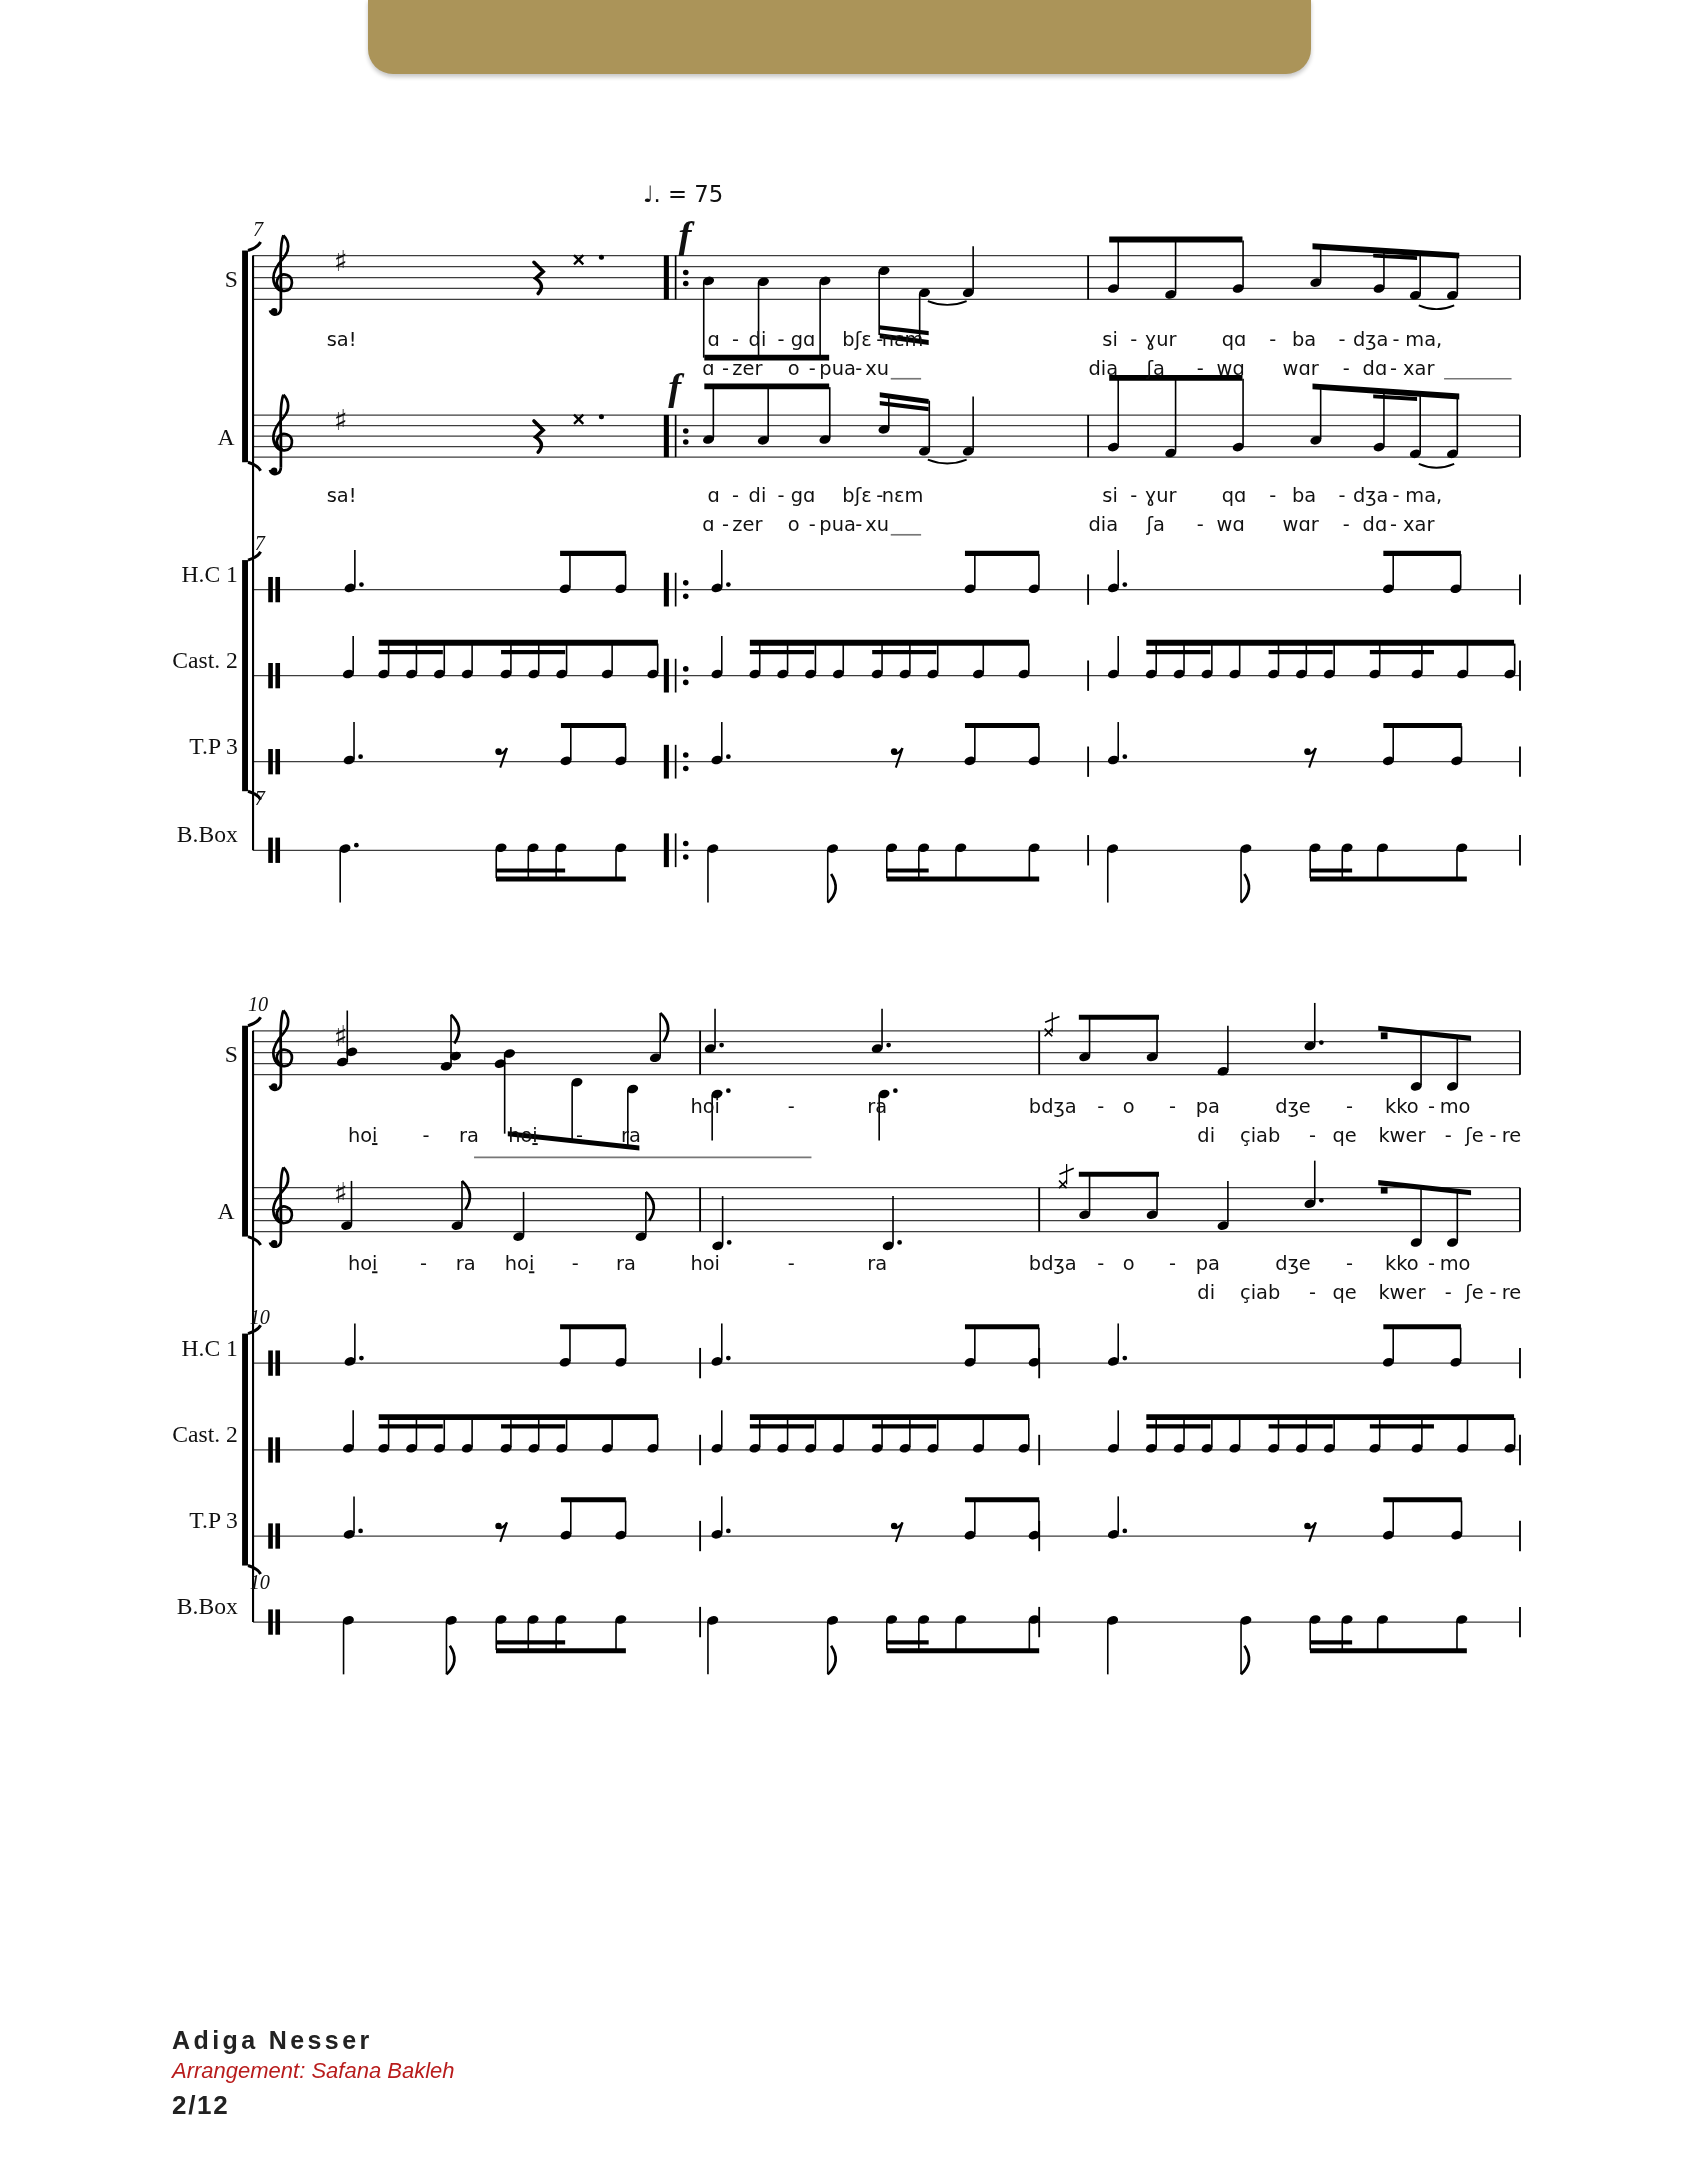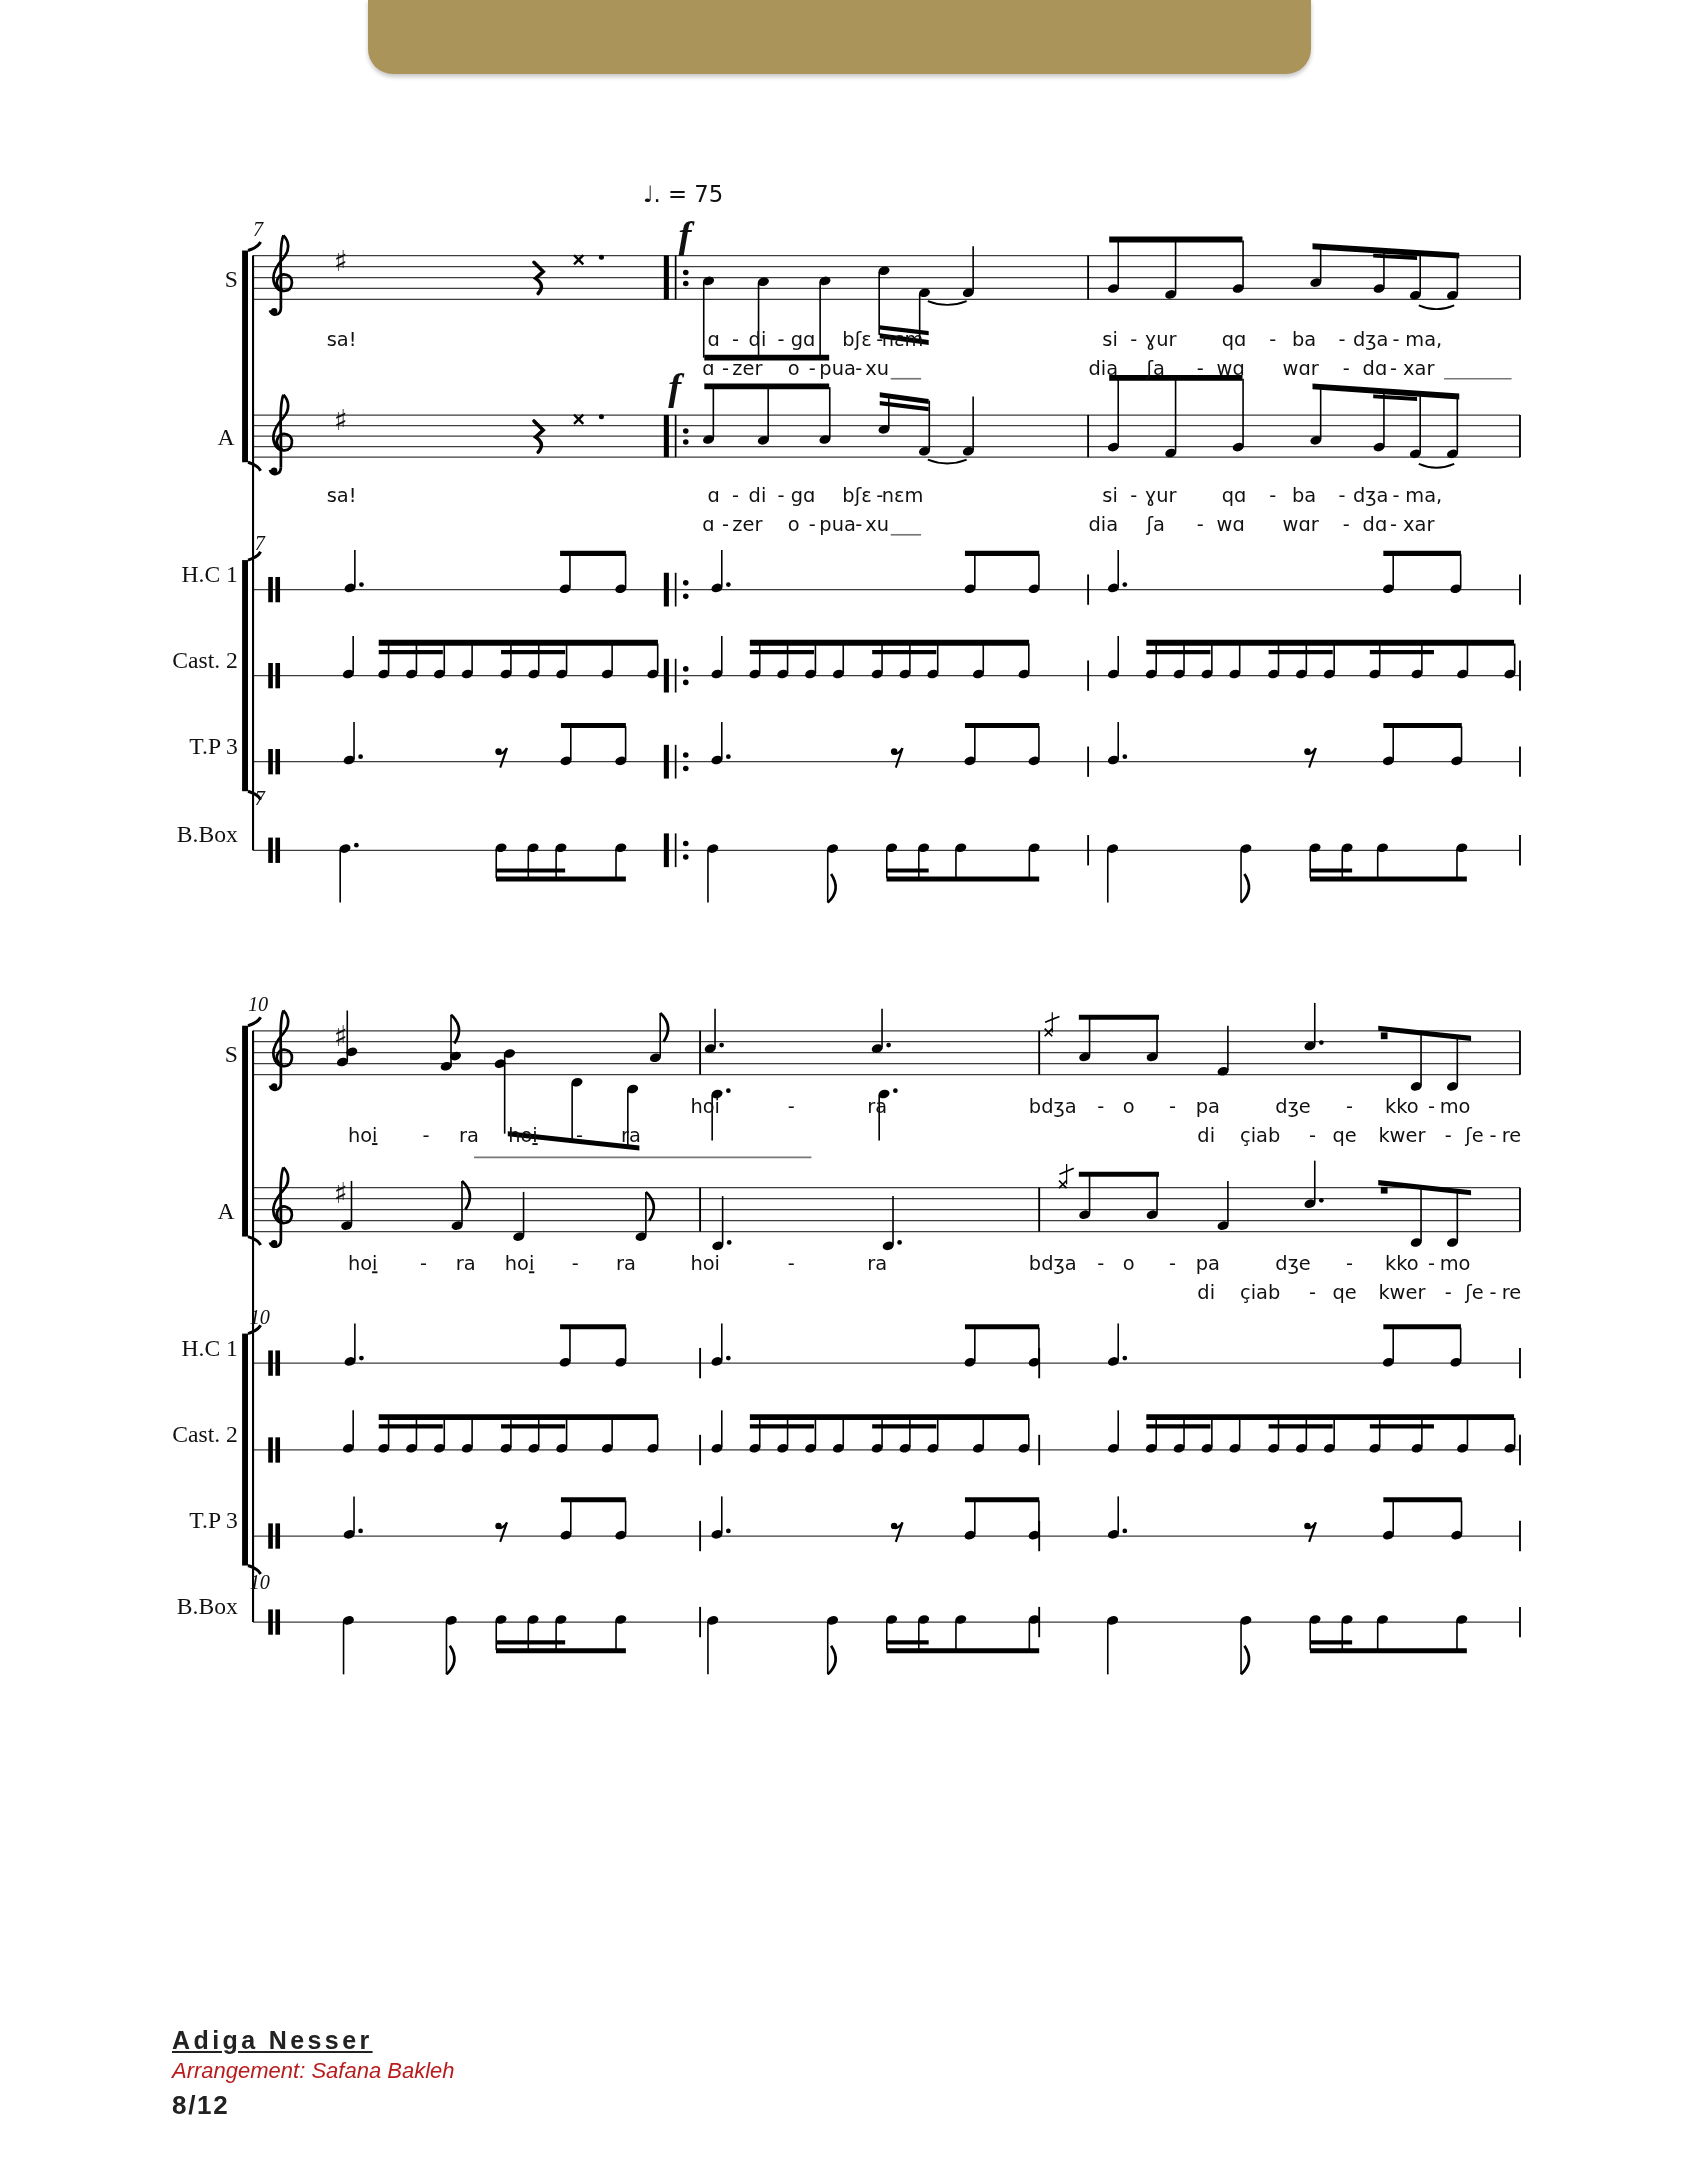--- a/index.html
+++ b/index.html
@@ -8,21 +8,21 @@
     border-radius:0 0 25px 25px;box-shadow:0 2.5px 4.2px rgba(0,0,0,.22);}
   #score{position:absolute;left:0;top:0;}
   svg text{fill:#111;}
   .lyr{font:23px "DejaVu Sans",sans-serif;}
   .lbl{font:28px "Liberation Serif",serif;}
   .mnum{font:italic 24px "Liberation Serif",serif;}
   .dyn{font:italic 700 46px "Liberation Serif",serif;}
   .tmp{font:27px "DejaVu Sans",sans-serif;}
   .shpt{font:34px "DejaVu Sans",sans-serif;}
   .footer{position:absolute;left:172px;color:#222;}
-  #f-title{top:2026px;font:700 25px "Liberation Sans",sans-serif;letter-spacing:3.4px;text-decoration:underline;}
+  #f-title{top:2026px;font:700 25px "Liberation Sans",sans-serif;letter-spacing:3.4px;}
   #f-arr{top:2058px;font:italic 22px "Liberation Sans",sans-serif;color:#b91c1c;}
   #f-page{top:2090px;font:700 26px "Liberation Sans",sans-serif;letter-spacing:1.7px;}
 </style>
 </head>
 <body>
 
 <div id="gold-bar" style="background: rgb(171, 148, 89);"></div>
 
 <svg id="score" width="1687" height="2183" viewBox="0 0 2000 2588">
     <line x1="300" y1="303" x2="1802" y2="303" stroke="#3d3d3d" stroke-width="1.5"></line>
@@ -819,14 +819,14 @@
     <text x="1594" y="1540" class="lyr" text-anchor="middle">qe</text>
     <text x="1662" y="1540" class="lyr" text-anchor="middle">kwer</text>
     <text x="1717" y="1540" class="lyr" text-anchor="middle">-</text>
     <text x="1748" y="1540" class="lyr" text-anchor="middle">ʃe</text>
     <text x="1770" y="1540" class="lyr" text-anchor="middle">-</text>
     <text x="1792" y="1540" class="lyr" text-anchor="middle">re</text>
   </svg>
 
 <div class="footer" id="f-title">Adiga Nesser</div>
 <div class="footer" id="f-arr">Arrangement: Safana Bakleh</div>
-<div class="footer" id="f-page">8/12</div>
+<div class="footer" id="f-page">2/12</div>
 
 
 </body></html>

